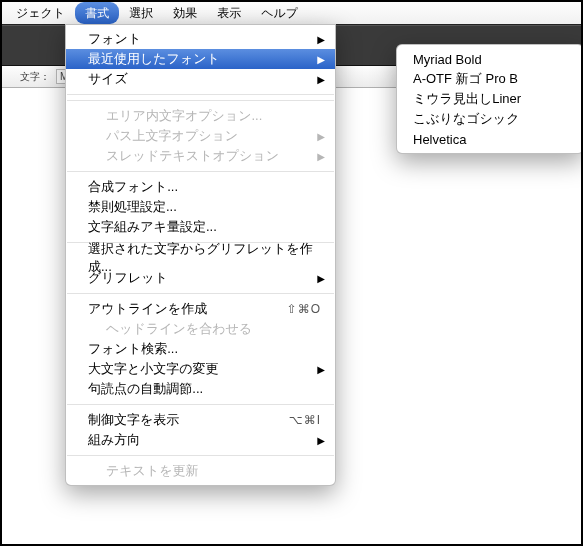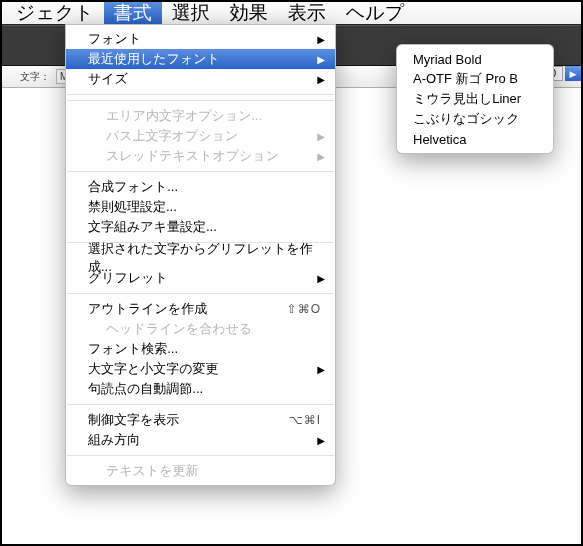--- a/index.html
+++ b/index.html
@@ -1,34 +1,34 @@
 <!DOCTYPE html>
 <html><head>
 <meta charset="utf-8">
 <style>
 * { margin: 0; padding: 0; box-sizing: border-box; font-family: "Hiragino Kaku Gothic Pro", "Lucida Grande", sans-serif; }
 body { width: 583px; height: 546px; background: #fff; position: relative; overflow: hidden; border: 2px solid #000; }
-.menubar { height: 22px; background: linear-gradient(#fdfdfd, #f1f1f1); display: flex; align-items: center; font-size: 19px; color: #000; padding-left: 4px; }
+.menubar { height: 22px; background: linear-gradient(#fdfdfd, #f1f1f1); display: flex; align-items: center; font-size: 12px; color: #000; padding-left: 4px; }
 .menubar .mi { padding: 0 10px; height: 100%; display: flex; align-items: center; }
-.menubar .mi.active { background: linear-gradient(#5b8ee0, #2a63c8); color: #fff; }
+.menubar .mi.active { background: linear-gradient(#5b8ee0, #2a63c8); color: #fff; border-radius: 9px; }
 .toolbar { height: 42px; background: #3a3a3a; border-top: 1px solid #222; border-bottom: 1px solid #111; box-shadow: inset 0 1px 0 #555; }
 .subbar { height: 22px; background: linear-gradient(#fdfdfd, #ececec); border-bottom: 1px solid #b0b0b0; display: flex; align-items: center; font-size: 10px; color: #444; padding-left: 18px; gap: 6px; }
 .subbar .lbl { color: #333; }
 .subbar .field { background: #fff; border: 1px solid #bbb; padding: 0 3px; height: 15px; display: flex; align-items: center; width: 20px; overflow: hidden; }
 .rt { position: absolute; right: 0; top: 64px; display: flex; align-items: center; gap: 2px; }
 .rt .num { border: 1px solid #aaa; background: #fff; font-size: 10px; padding: 0 6px; height: 15px; display: flex; align-items: center; }
 .rt .btn { width: 16px; height: 15px; background: linear-gradient(#6aa0ea,#2a63c8); display: flex; align-items: center; justify-content: center; color: #fff; font-size: 9px; }
 .dropdown { position: absolute; left: 63px; top: 22px; width: 271px; background: #fff; border: 1px solid rgba(0,0,0,0.25); border-radius: 0 0 6px 6px; box-shadow: 0 8px 24px rgba(0,0,0,0.35); padding: 4px 0; font-size: 13px; }
 .dropdown .item { padding: 2px 22px; height: 20px; display: flex; align-items: center; justify-content: space-between; position: relative; }
 .dropdown .item.disabled { color: #b6b6b6; padding-left: 40px; }
 .dropdown .item.hl { background: linear-gradient(#5b8ee0,#2a63c8); color: #fff; }
 .dropdown .sep { height: 1px; background: #e2e2e2; margin: 5px 1px; }
 .arrow { font-size: 10px; position: absolute; right: 10px; }
 .shortcut { font-size: 12px; color: #555; position: absolute; right: 14px; letter-spacing: 1px; }
-.submenu { position: absolute; left: 394px; top: 42px; width: 158px; background: #fff; border: 1px solid rgba(0,0,0,0.25); border-radius: 6px; box-shadow: 0 8px 24px rgba(0,0,0,0.35); padding: 4px 0; font-size: 13px; }
+.submenu { position: absolute; left: 394px; top: 42px; width: 188px; background: #fff; border: 1px solid rgba(0,0,0,0.25); border-radius: 6px; box-shadow: 0 8px 24px rgba(0,0,0,0.35); padding: 4px 0; font-size: 13px; }
 .submenu .sitem { padding: 2px 16px; height: 20px; display: flex; align-items: center; }
 </style>
 </head>
 <body>
 
 <div class="menubar">
     <div class="mi">ジェクト</div>
     <div class="mi active">書式</div>
     <div class="mi">選択</div>
     <div class="mi">効果</div>

